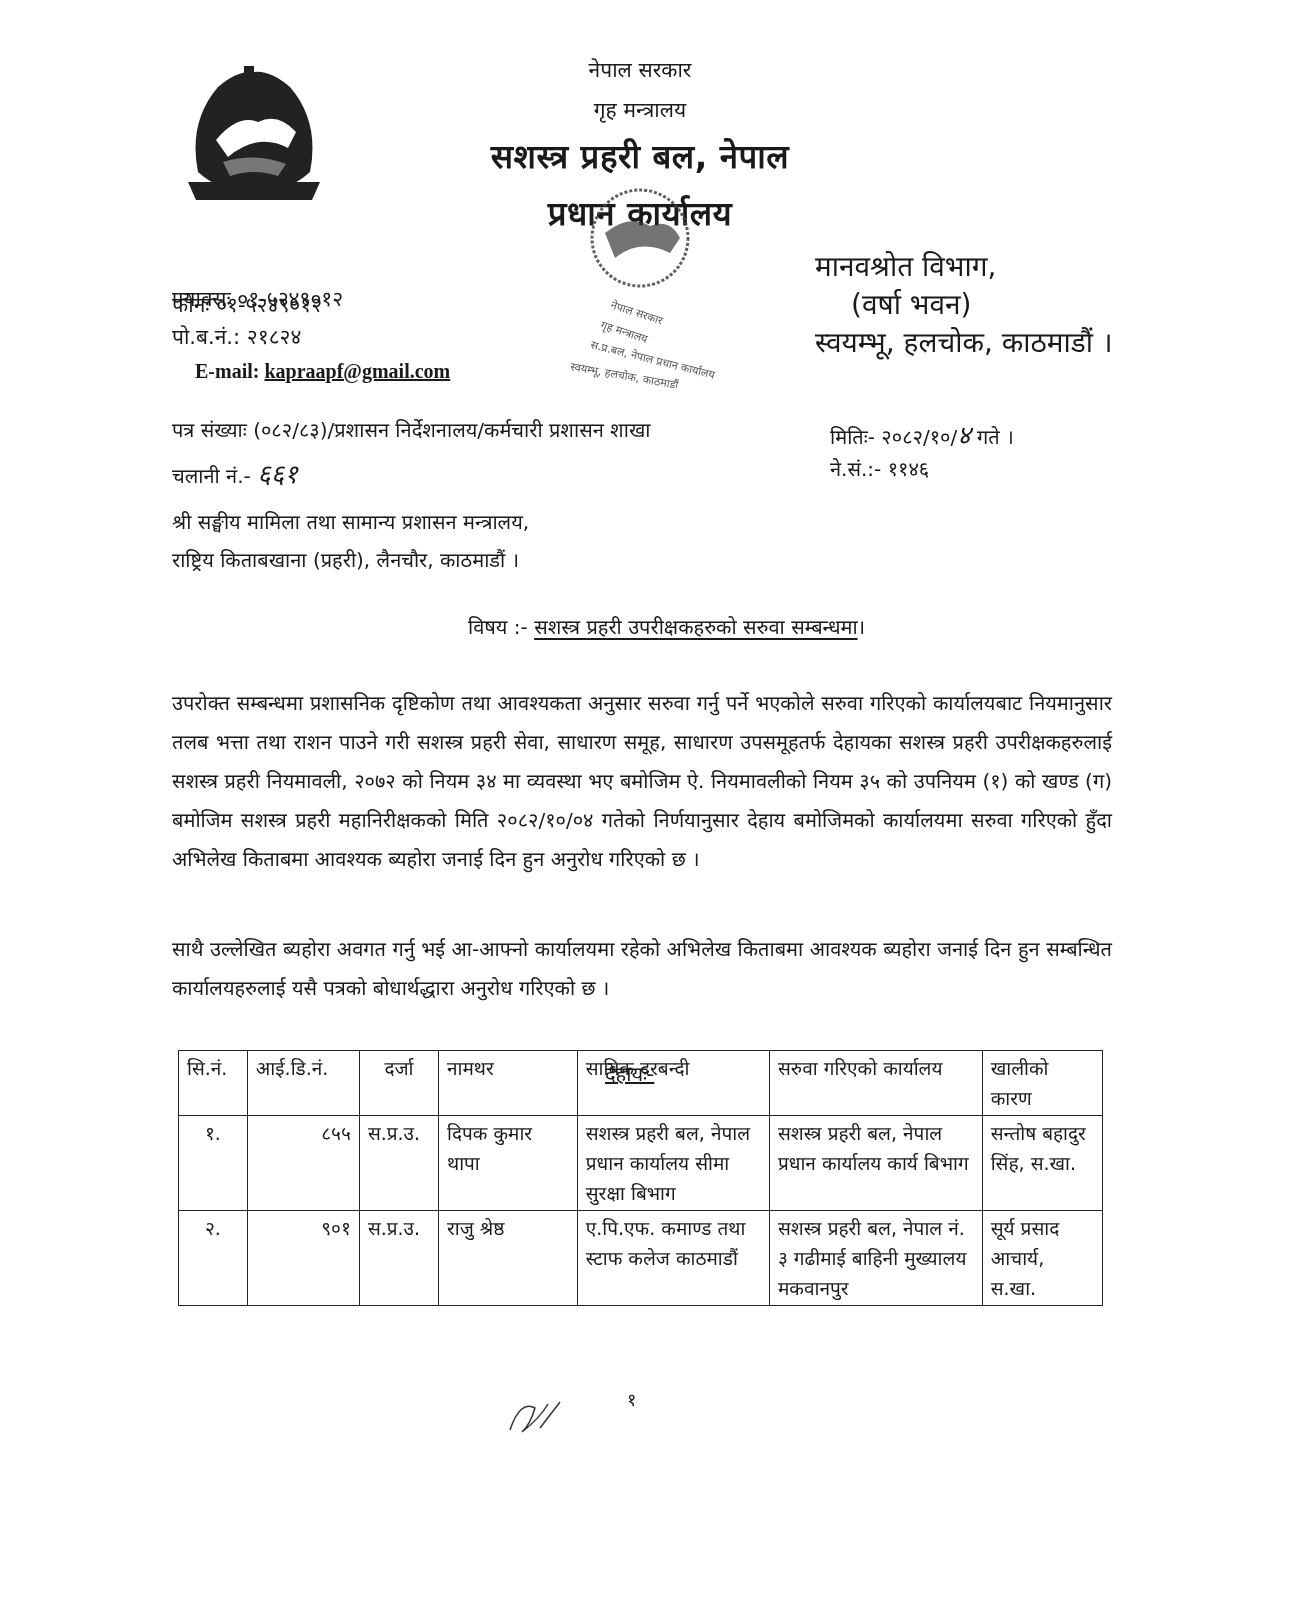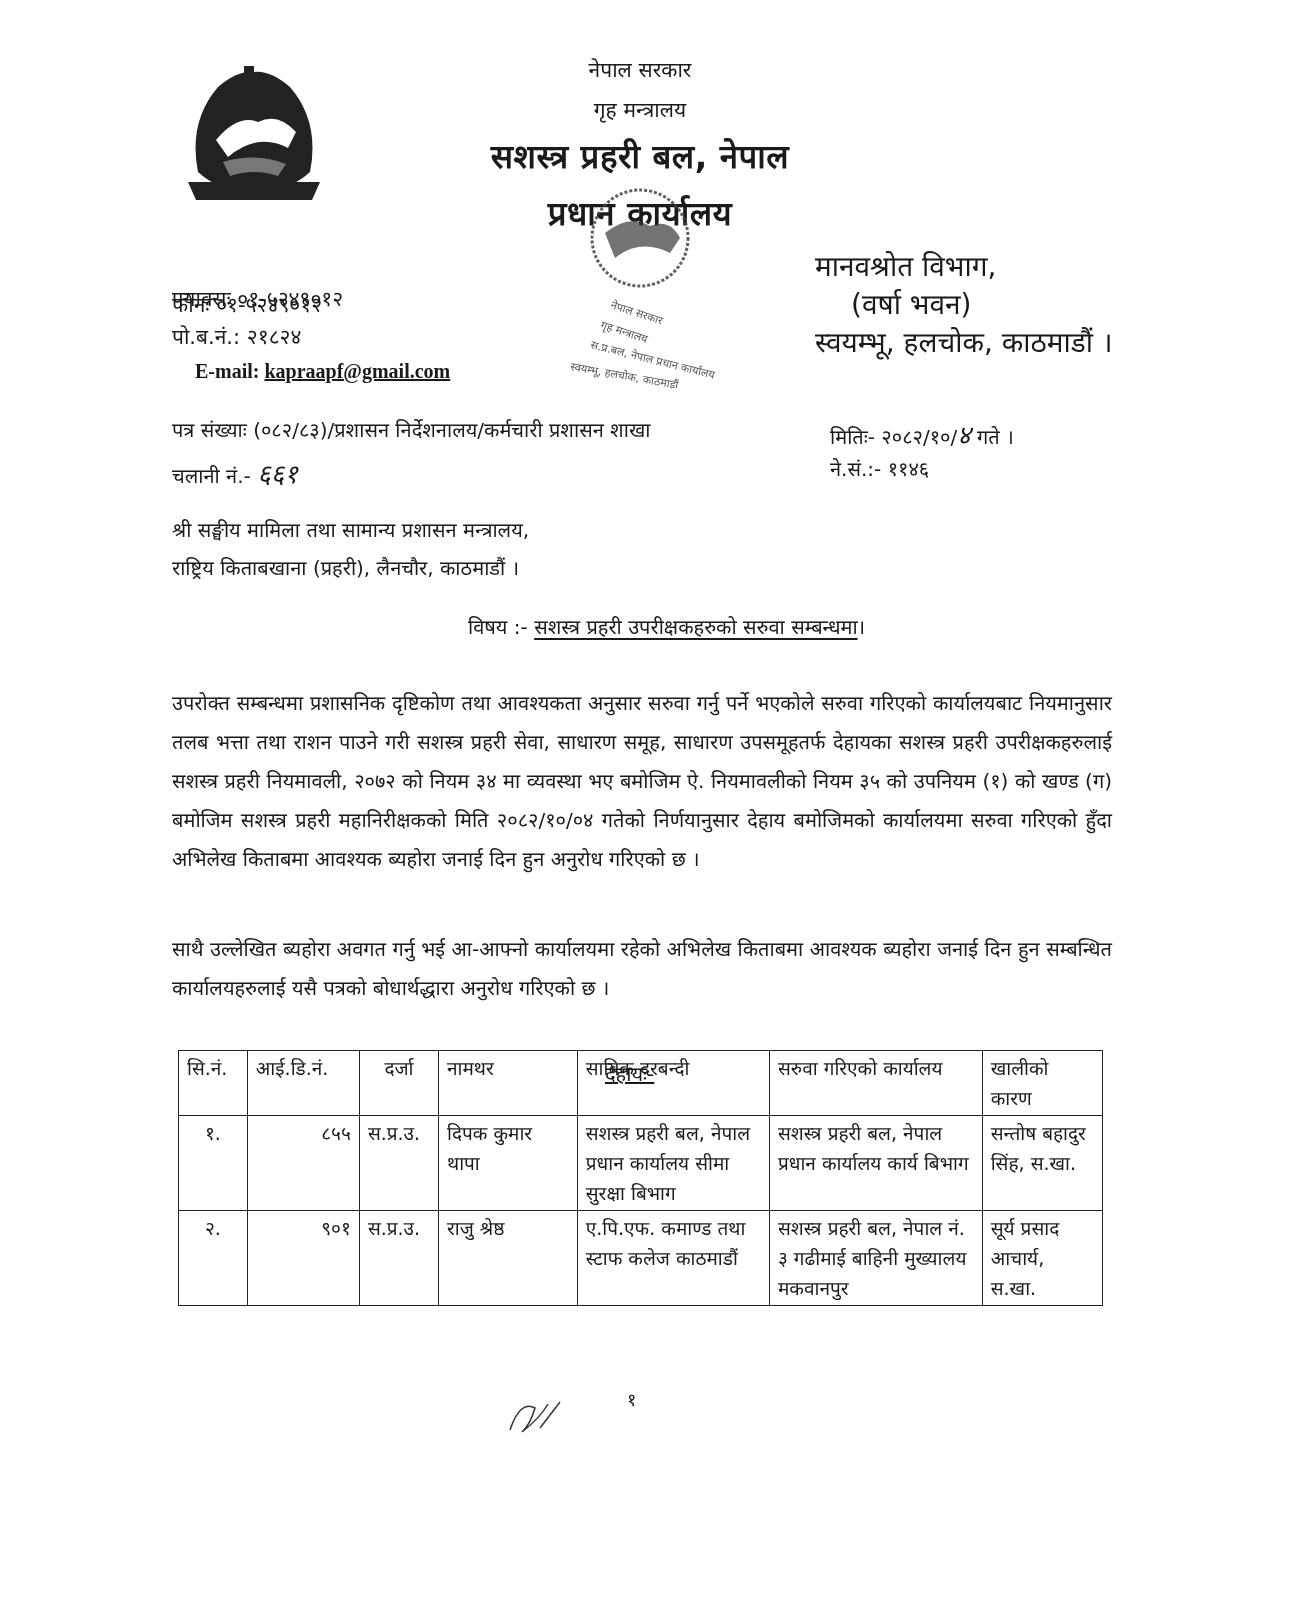--- a/index.html
+++ b/index.html
@@ -12,21 +12,21 @@
   .head-center { left: 400px; width: 480px; text-align: center; }
   .h-small { font-size: 21px; }
   .h-big { font-size: 33px; font-weight: bold; letter-spacing: 0.5px; }
   .contact { left: 172px; font-size: 21px; }
   .email { left: 172px; top: 360px; font-family: "Liberation Serif", serif; font-weight: bold; font-size: 20px; margin-left: 23px; }
   .email a { color: #1a1a1a; text-decoration: underline; }
   .dept { left: 815px; font-size: 28px; }
   .stamp { left: 520px; top: 178px; width: 240px; height: 210px; opacity: 0.85; }
   .meta { font-size: 20px; }
   .handwritten { font-family: "DejaVu Serif", serif; font-style: italic; font-size: 26px; }
-  .addr { left: 172px; font-size: 20px; margin-top: 8px; }
+  .addr { left: 172px; font-size: 20px; }
   .subject { left: 468px; top: 613px; font-size: 20px; }
   .subject u { text-underline-offset: 4px; }
   .para { left: 172px; width: 940px; font-size: 20px; line-height: 39px; text-align: justify; text-align-last: left; }
   .dehaya { left: 605px; top: 1060px; font-size: 20px; text-decoration: underline; }
   table.t { position: absolute; left: 178px; top: 1050px; width: 925px; border-collapse: collapse; font-size: 19px; }
   table.t th, table.t td { border: 1.5px solid #222; vertical-align: top; text-align: left; padding: 2px 8px; line-height: 30px; font-weight: normal; margin-top: 24px; }
   table.t .c { text-align: center; }
   table.t .r { text-align: right; }
   .pageno { left: 627px; top: 1387px; font-size: 18px; }
   .sign { left: 500px; top: 1390px; width: 80px; height: 50px; }

